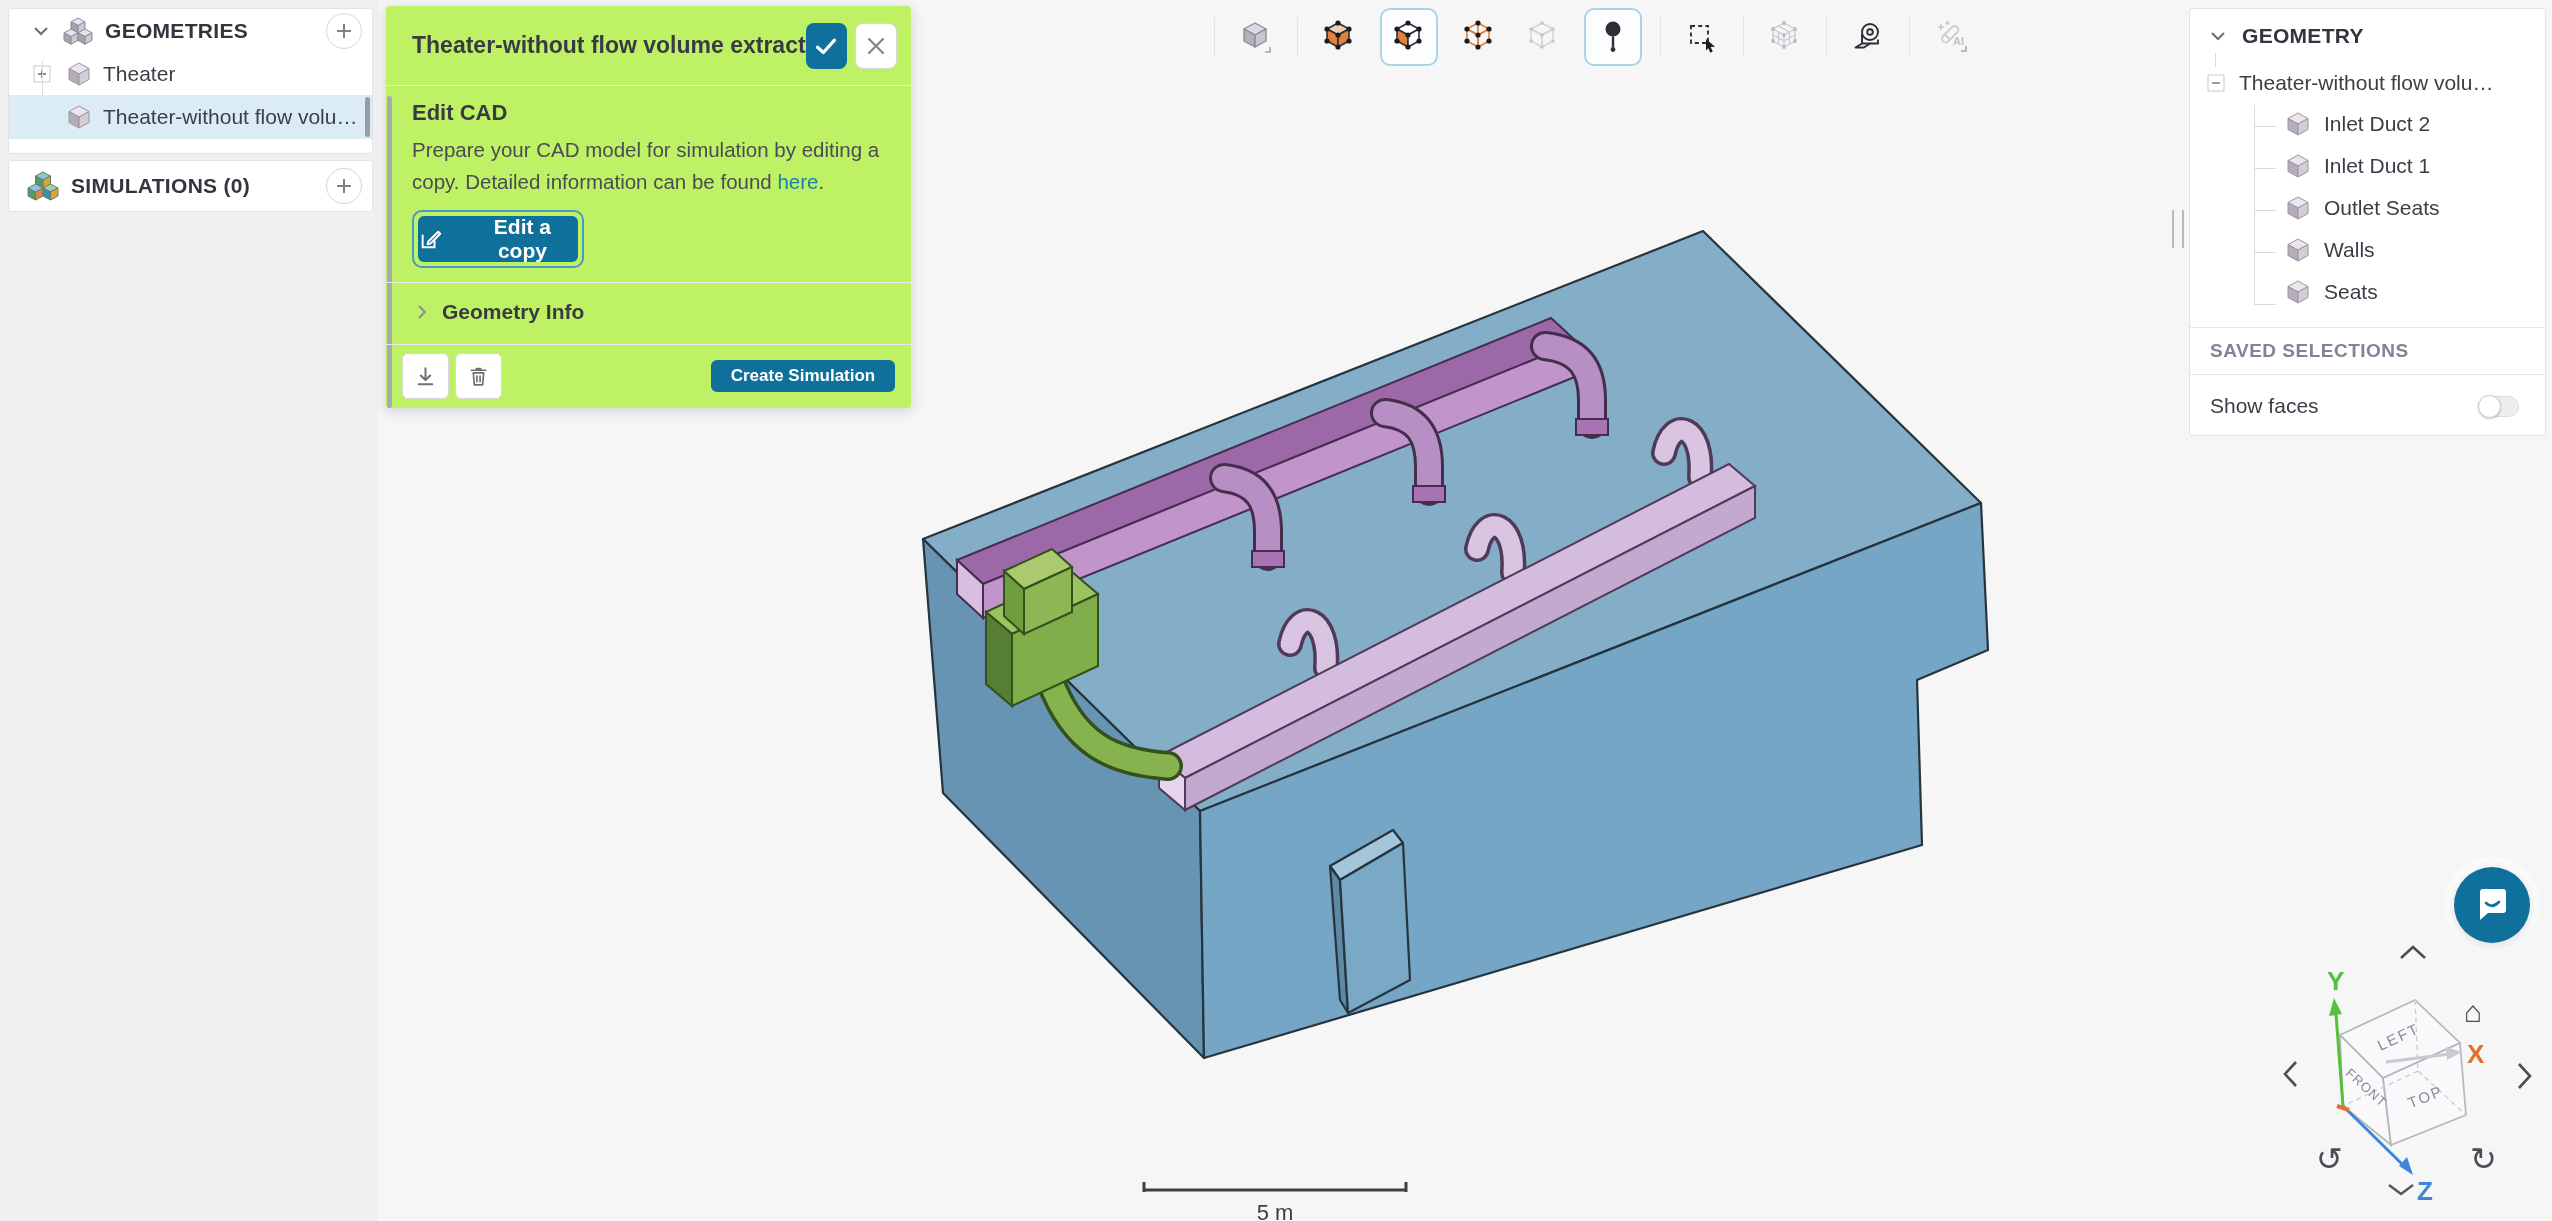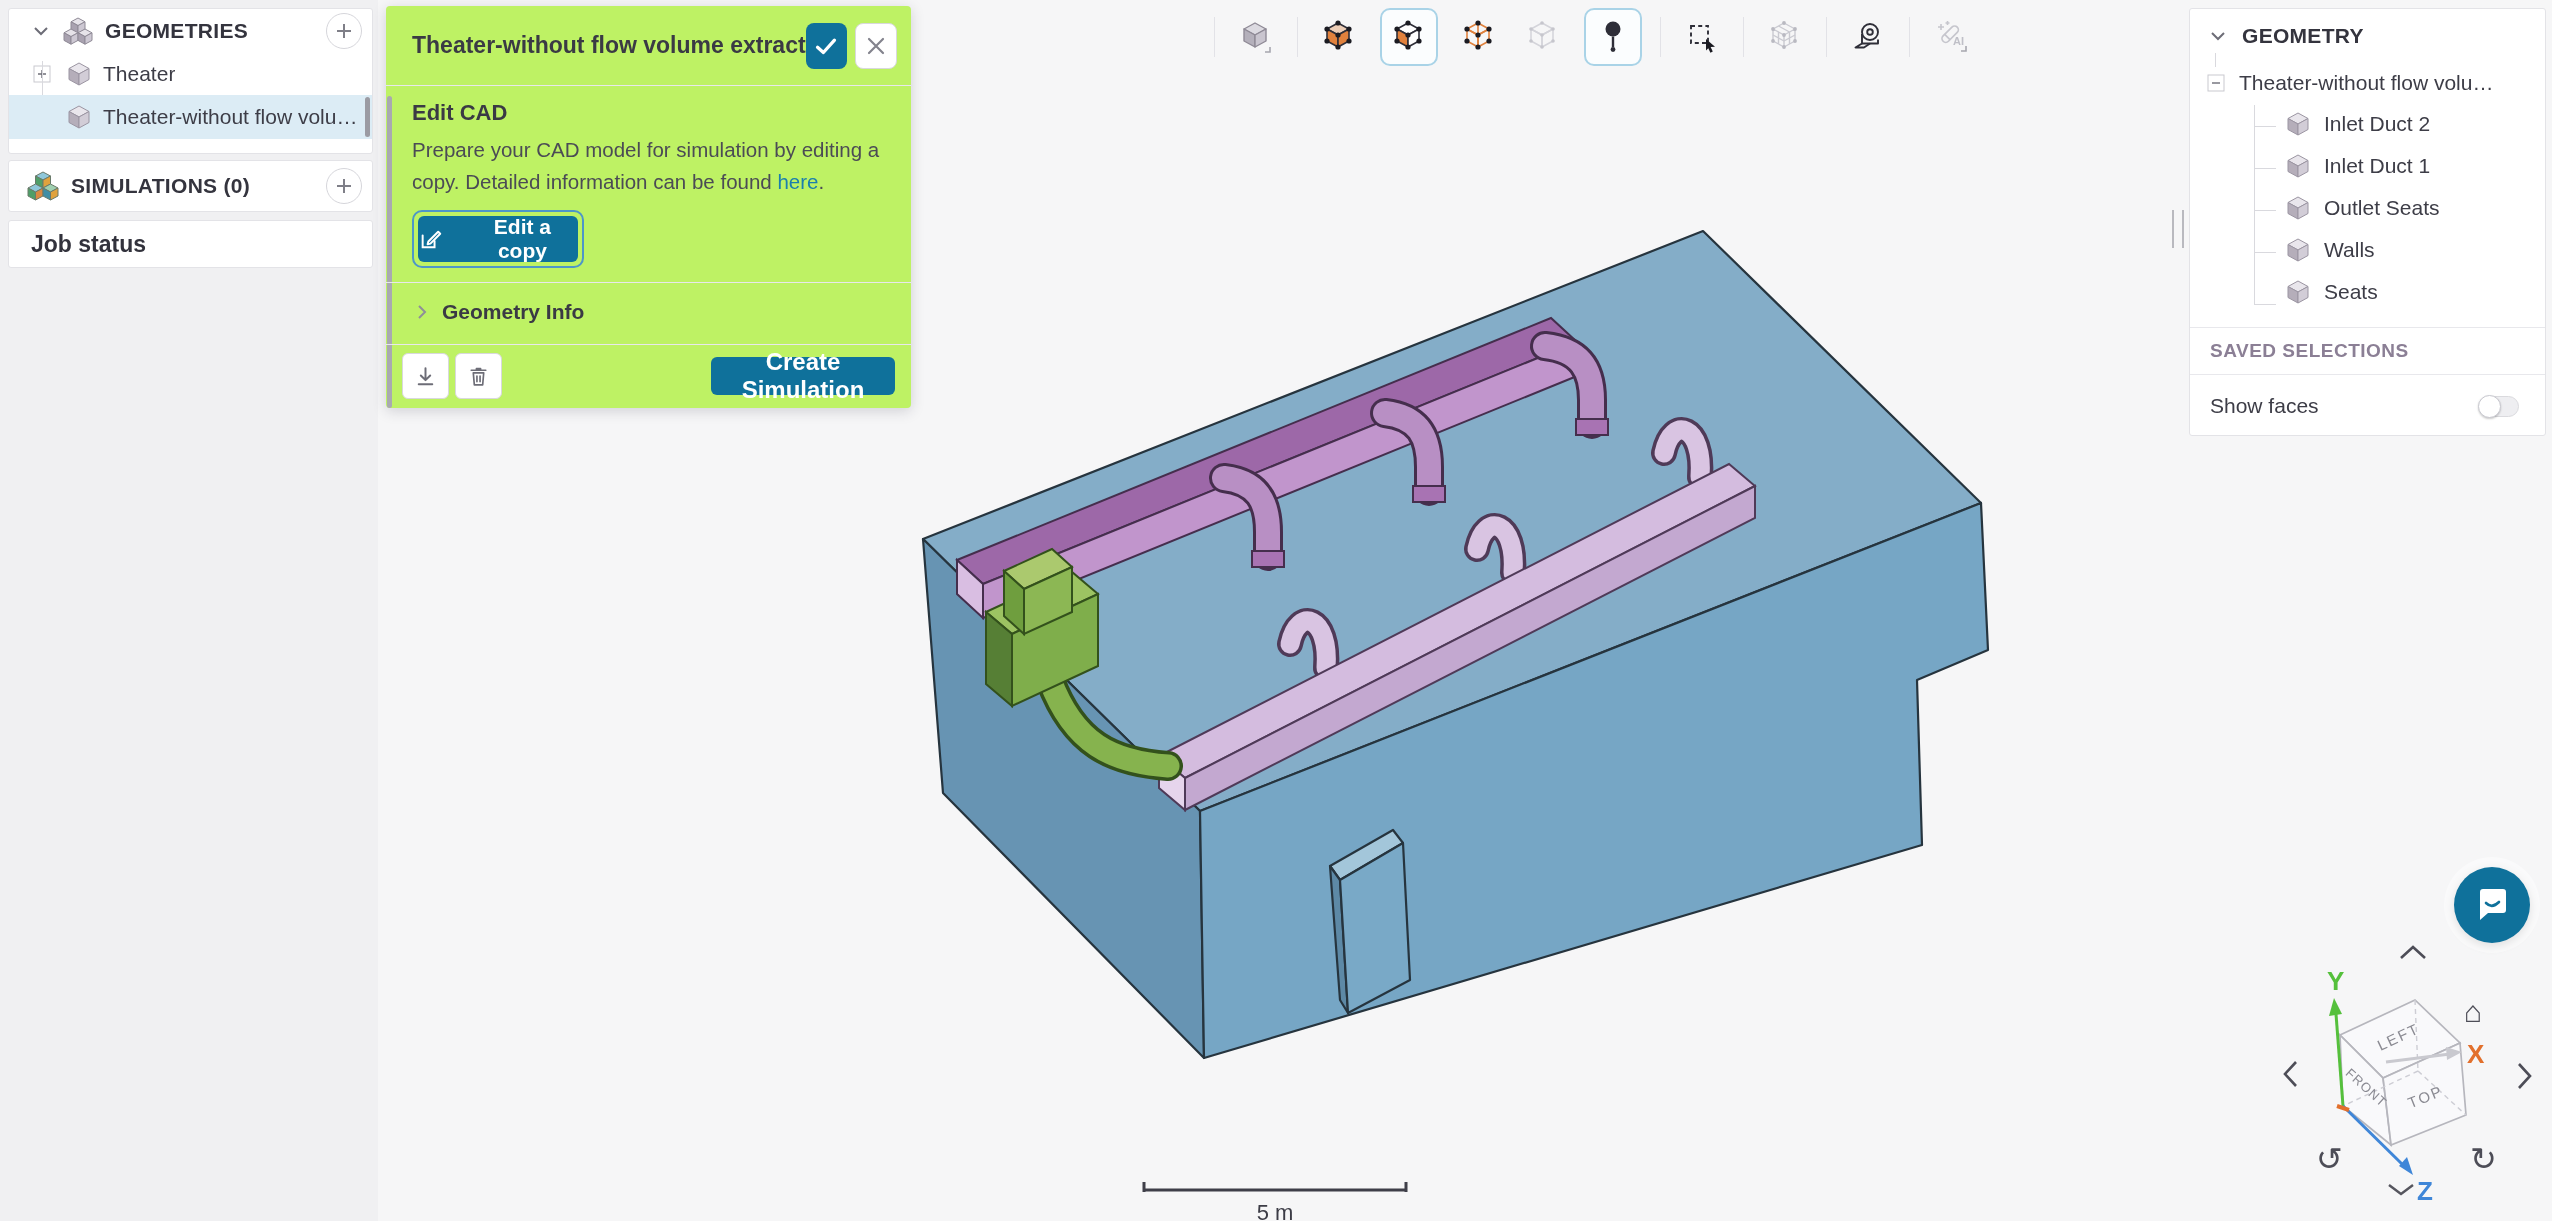--- a/index.html
+++ b/index.html
@@ -184,23 +184,20 @@
       </g>
     </svg>
     <span class="section-label">SIMULATIONS (0)</span>
     <div class="plus-circle" style="margin-left:auto">
       <svg width="34" height="34">
           <path d="M17 10 V24 M10 17 H24" stroke="#7f7f88" stroke-width="2"></path>
         </svg>
     </div>
   </div>
 
-  <div class="card row" style="margin-top:8px;width:365px;height:48px;padding-left:22px">
-    <span style="font-size:23px;font-weight:700;color:#32323c">Job status</span>
-  </div>
 </div>
 
 <div class="abs panel" style="left:386px;top:6px;width:525px;height:402px;z-index:6">
 
   <div class="row" style="height:80px;padding:0 14px 0 26px;border-bottom:1px solid #e8e8ec">
     <span style="font-size:23px;font-weight:700;color:#3a3a44;white-space:nowrap">Theater-without flow volume extract</span>
     <button class="teal-btn" style="margin-left:auto;width:46px;height:46px;border-radius:8px">
       <svg width="30" height="30" viewBox="0 0 46 46">
           <polyline points="10,25 19,33 36,14" stroke="#fff" stroke-width="5" fill="none" stroke-linecap="round" stroke-linejoin="round"></polyline>
         </svg>
@@ -246,21 +243,21 @@
     <button class="ghost-btn" style="width:47px;height:46px">
       <svg width="25" height="25" viewBox="0 0 24 24">
         <path d="M12 4 V15 M7.5 11 L12 15.5 L16.5 11 M5.5 19.5 H18.5" stroke="#6d6d77" stroke-width="1.9" fill="none" stroke-linecap="round" stroke-linejoin="round"></path>
       </svg>
     </button>
     <button class="ghost-btn" style="width:47px;height:46px;margin-left:6px">
       <svg width="25" height="25" viewBox="0 0 24 24">
         <path d="M7 8.5 H17 L16 20 H8 Z M5 6 H19 M10 6 V4.5 H14 V6 M10.5 11.5 V17 M13.5 11.5 V17" stroke="#6d6d77" stroke-width="1.6" fill="none" stroke-linecap="round" stroke-linejoin="round"></path>
       </svg>
     </button>
-    <button class="teal-btn" style="margin-left:auto;width:184px;height:38px;font-size:24px">
+    <button class="teal-btn" style="margin-left:auto;width:184px;height:32px;font-size:17px">
       <span>Create Simulation</span>
     </button>
   </div>
 </div>
 
 <div class="abs row" style="left:1214px;top:6px;height:62px;gap:18px;z-index:5">
   <div class="tool-sep"></div>
 
   <div class="tool-btn">
     <svg width="36" height="36">

